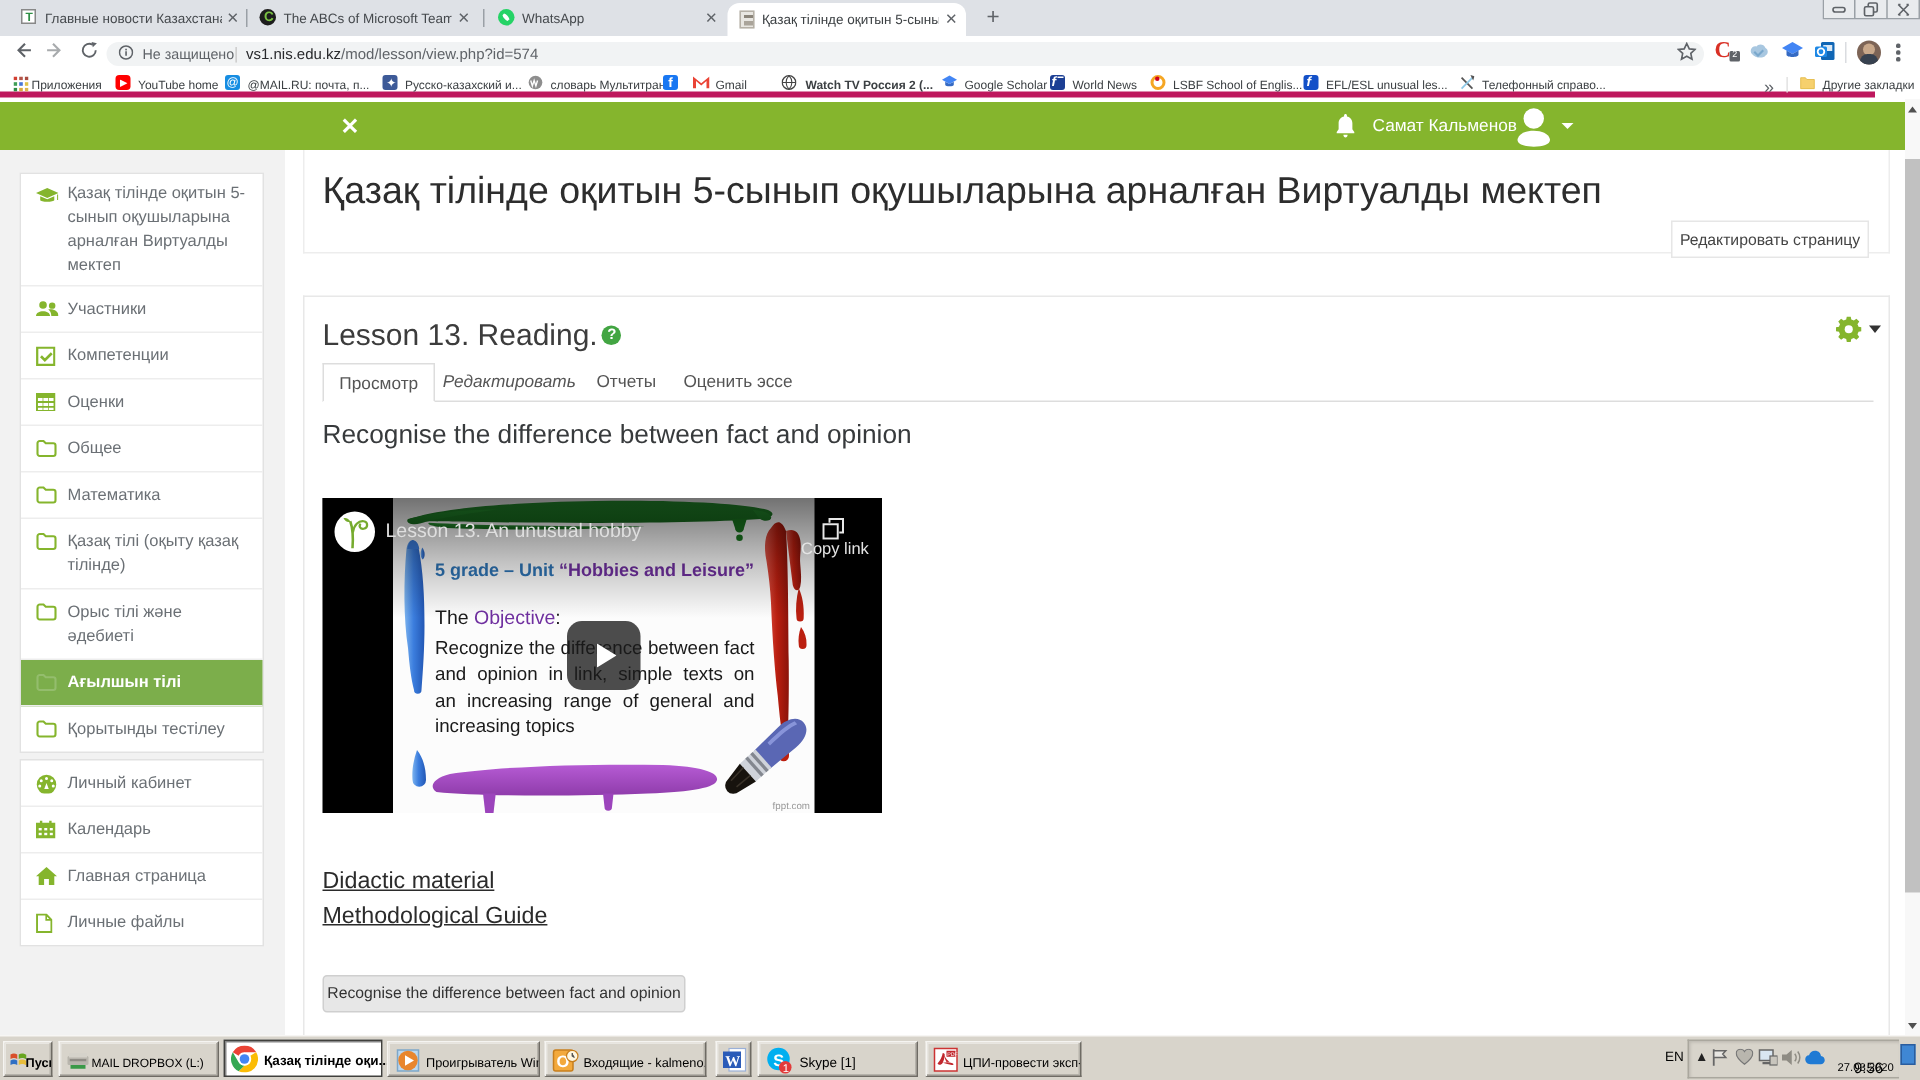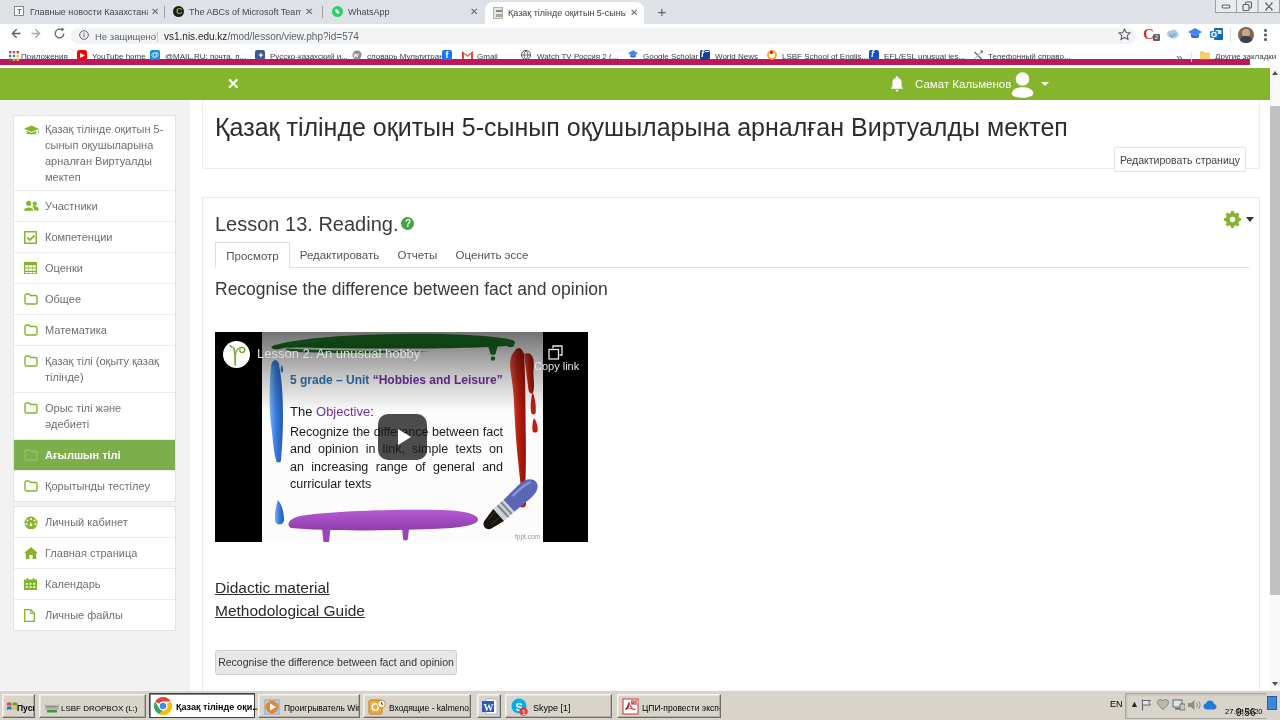--- a/index.html
+++ b/index.html
@@ -12,21 +12,21 @@
 .tab { position:absolute; top:0; height:24px; font-size:9px; color:#45494d; }
 .tabsep { position:absolute; top:6px; width:1px; height:12px; background:#9aa0a6; }
 #activetab { position:absolute; left:485px; top:2px; width:159px; height:22px; background:#fff; border-radius:8px 8px 0 0; font-size:9px; color:#3c4043; }
 .tclose { position:absolute; color:#5f6368; font-size:10px; top:6px; }
 
 
 #toolbar { position:absolute; left:0; top:24px; width:1280px; height:22px; background:#fff; }
 #urlpill { position:absolute; left:71px; top:4px; width:1065px; height:16px; background:#f1f3f4; border-radius:8px; }
 
 
-#bookmarksbar { position:absolute; left:0; top:46px; width:1250px; height:19px; background:#fff; border-bottom:6px solid #be185d; font-size:8px; color:#3c4043; }
+#bookmarksbar { position:absolute; left:0; top:46px; width:1250px; height:19px; background:#fff; border-bottom:4px solid #be185d; font-size:8px; color:#3c4043; }
 .bi { position:absolute; top:4px; width:10px; height:10px; }
 .bt { position:absolute; top:6px; white-space:nowrap; }
 
 
 #viewport { position:absolute; left:0; top:66px; width:1280px; height:624px; background:#fff; }
 #navbar { position:absolute; left:0; top:2px; width:1270px; height:32px; background:#85b52d; }
 #sidebarbg { position:absolute; left:0; top:34px; width:190px; height:590px; background:#f2f2f2; }
 .scard { position:absolute; left:13px; width:163px; background:#fff; border:1px solid #e2e2e2; }
 .sitem { position:relative; border-bottom:1px solid #ededed; padding:7px 6px 7px 31px; font-size:11px; color:#6b7075; line-height:16px; min-height:30px; white-space:nowrap; }
 .sitem:last-child { border-bottom:none; }
@@ -176,21 +176,21 @@
   <span class="bt" style="left:367px;">словарь Мультитран</span>
   <span class="bi" style="left:442px;background:#1877f2;border-radius:2px;color:#fff;font-size:9px;text-align:center;line-height:10px;font-weight:bold;">f</span>
   <span class="bi" style="left:462px;"><svg width="11" height="9" viewBox="0 0 11 9">
         <path fill="#ea4335" d="M0 9 L0 1 L5.5 5.5 L11 1 L11 9 L9 9 L9 4 L5.5 7 L2 4 L2 9 Z"></path>
       </svg></span>
   <span class="bt" style="left:477px;">Gmail</span>
   <svg class="bi" style="left:521px;" width="11" height="11" viewBox="0 0 11 11">
       <circle cx="5.5" cy="5.5" r="5" fill="#fff" stroke="#444" stroke-width="1"></circle>
       <path fill="none" stroke="#444" stroke-width=".8" d="M.5 5.5 h10 M5.5 .5 a7 7 0 0 1 0 10 M5.5 .5 a7 7 0 0 0 0 10"></path>
     </svg>
-  <span class="bt" style="left:537px;">Watch TV Россия 2 (...</span>
+  <span class="bt" style="left:537px;font-weight:bold;">Watch TV Россия 2 (...</span>
   <svg class="bi" style="left:628px;" width="12" height="11" viewBox="0 0 14 13">
       <path fill="#4285f4" d="M7 0 L14 4 L7 8 L0 4 Z"></path>
       <path fill="#356ac3" d="M3 5.7 L3 8.5 C3 10.5 11 10.5 11 8.5 L11 5.7 L7 8 Z"></path>
     </svg>
   <span class="bt" style="left:643px;">Google Scholar</span>
   <span class="bi" style="left:700px;background:#1c3f94;border-radius:2px;">
       <span class="abs" style="left:1px;top:-1px;color:#fff;font-size:9px;font-style:italic;font-weight:bold;">f</span>
       <span class="abs" style="left:5px;top:1px;width:4px;height:1px;background:#fff;"></span>
     </span>
   <span class="bt" style="left:715px;">World News</span>
@@ -264,57 +264,57 @@
         </svg>Ағылшын тілі</div>
     <div class="sitem"><svg width="14" height="12" viewBox="0 0 14 12">
           <path fill="none" stroke="#85b52d" stroke-width="1.4" d="M1 2.5 C1 1.7 1.7 1 2.5 1 L5 1 L6.5 2.5 L11.5 2.5 C12.3 2.5 13 3.2 13 4 L13 9.5 C13 10.3 12.3 11 11.5 11 L2.5 11 C1.7 11 1 10.3 1 9.5 Z"></path>
         </svg>Қорытынды тестілеу</div>
   </div>
 
   <div class="scard" style="top:440px;">
     <div class="sitem"><svg width="14" height="13" viewBox="0 0 14 13">
           <path fill="#85b52d" d="M7 .5 A6.5 6.5 0 0 0 .5 7 A6.5 6.5 0 0 0 13.5 7 A6.5 6.5 0 0 0 7 .5 Z M7 2 A1 1 0 1 1 7 4 A1 1 0 1 1 7 2 Z M3.5 3.5 A1 1 0 1 1 3.5 5.5 A1 1 0 1 1 3.5 3.5 Z M10.5 3.5 A1 1 0 1 1 10.5 5.5 A1 1 0 1 1 10.5 3.5 Z M2.5 7 A1 1 0 1 1 2.5 9 A1 1 0 1 1 2.5 7 Z M11.5 7 A1 1 0 1 1 11.5 9 A1 1 0 1 1 11.5 7 Z M7 6 L8.5 10 L5.5 10 Z"></path>
         </svg>Личный кабинет</div>
-    <div class="sitem"><svg width="14" height="12" viewBox="0 0 14 12">
-          <path fill="#85b52d" d="M7 0 L14 6.2 L12.2 6.2 L12.2 12 L8.6 12 L8.6 8 L5.4 8 L5.4 12 L1.8 12 L1.8 6.2 L0 6.2 Z"></path>
-        </svg>Главная страница</div>
     <div class="sitem"><svg width="13" height="12" viewBox="0 0 13 12">
           <path fill="#85b52d" d="M0 1.5 h13 v10.5 h-13 z"></path>
           <rect x="2.6" y="0" width="1.6" height="3" fill="#85b52d"></rect>
           <rect x="8.8" y="0" width="1.6" height="3" fill="#85b52d"></rect>
           <g fill="#fff">
             <rect x="1.8" y="5" width="2" height="1.6"></rect>
             <rect x="5.5" y="5" width="2" height="1.6"></rect>
             <rect x="9.2" y="5" width="2" height="1.6"></rect>
             <rect x="1.8" y="8.2" width="2" height="1.6"></rect>
             <rect x="5.5" y="8.2" width="2" height="1.6"></rect>
             <rect x="9.2" y="8.2" width="2" height="1.6"></rect>
           </g>
         </svg>Календарь</div>
+    <div class="sitem"><svg width="14" height="12" viewBox="0 0 14 12">
+          <path fill="#85b52d" d="M7 0 L14 6.2 L12.2 6.2 L12.2 12 L8.6 12 L8.6 8 L5.4 8 L5.4 12 L1.8 12 L1.8 6.2 L0 6.2 Z"></path>
+        </svg>Главная страница</div>
     <div class="sitem"><svg width="11" height="13" viewBox="0 0 11 13">
           <path fill="none" stroke="#85b52d" stroke-width="1.3" d="M.7 .7 L6.8 .7 L10.3 4.2 L10.3 12.3 L.7 12.3 Z"></path>
           <path fill="none" stroke="#85b52d" stroke-width="1.1" d="M6.8 .7 L6.8 4.2 L10.3 4.2"></path>
         </svg>Личные файлы</div>
   </div>
 
 
   <div id="main">
     <div id="pghead">
       <div id="pgtitle">Қазақ тілінде оқитын 5-сынып оқушыларына арналған Виртуалды мектеп</div>
       <div id="editbtn">Редактировать страницу</div>
     </div>
     <div id="lessoncard">
       <div id="lessonh">Lesson 13. Reading.<span style="display:inline-block;width:13px;height:13px;border-radius:50%;background:#42a542;color:#fff;font-size:10px;line-height:13px;text-align:center;vertical-align:4px;margin-left:3px;font-weight:bold;">?</span></div>
       <svg style="position:absolute;left:1021px;top:13px;" width="17" height="17" viewBox="0 0 17 17">
           <path fill="#85b52d" d="M7.2 0 L9.8 0 L10.2 2 A6.6 6.6 0 0 1 11.9 2.7 L13.6 1.5 L15.5 3.4 L14.3 5.1 A6.6 6.6 0 0 1 15 6.8 L17 7.2 L17 9.8 L15 10.2 A6.6 6.6 0 0 1 14.3 11.9 L15.5 13.6 L13.6 15.5 L11.9 14.3 A6.6 6.6 0 0 1 10.2 15 L9.8 17 L7.2 17 L6.8 15 A6.6 6.6 0 0 1 5.1 14.3 L3.4 15.5 L1.5 13.6 L2.7 11.9 A6.6 6.6 0 0 1 2 10.2 L0 9.8 L0 7.2 L2 6.8 A6.6 6.6 0 0 1 2.7 5.1 L1.5 3.4 L3.4 1.5 L5.1 2.7 A6.6 6.6 0 0 1 6.8 2 Z"></path>
           <circle cx="8.5" cy="8.5" r="2.7" fill="#fff"></circle>
         </svg>
       <span style="position:absolute;left:1043px;top:19px;width:0;height:0;border-left:4px solid transparent;border-right:4px solid transparent;border-top:5px solid #333;"></span>
       <div class="mtab active" style="left:12px;width:75px;">Просмотр</div>
-      <div class="mtab" style="left:87px;width:99px;">Редактировать</div>
+      <div class="mtab" style="left:87px;width:99px;font-style:italic;">Редактировать</div>
       <div class="mtab" style="left:186px;width:57px;">Отчеты</div>
       <div class="mtab" style="left:243px;width:92px;">Оценить эссе</div>
       <div id="tabline"></div>
       <div style="position:absolute;left:12px;top:81px;font-size:17.5px;color:#373a3c;">Recognise the difference between fact and opinion</div>
 
       <div id="video" style="position:absolute;left:12px;top:134px;width:373px;height:210px;background:#000;">
 
         <div style="position:absolute;left:47px;top:0;width:281px;height:210px;background:#fcfcfc;overflow:hidden;">
           <svg width="281" height="210" viewBox="0 0 281 210" style="position:absolute;left:0;top:0;">
             <defs>
@@ -370,33 +370,33 @@
               <path d="M243 178 l1 12 M250 178 l-0.5 12" stroke="#3a332a" stroke-width="1" fill="none"></path>
             </g>
             <text x="278" y="207" font-size="6.5" fill="#999" text-anchor="end" font-family="Liberation Sans">fppt.com</text>
           </svg>
           <div style="position:absolute;left:28px;top:41px;font-size:12px;font-weight:bold;color:#2e74b5;white-space:nowrap;">5 grade – Unit <span style="color:#7030a0;">“Hobbies and Leisure”</span></div>
           <div style="position:absolute;left:28px;top:72px;font-size:13px;color:#1a1a1a;white-space:nowrap;">The <span style="color:#7030a0;">Objective</span>:</div>
           <div style="position:absolute;left:28px;top:92px;width:213px;font-size:12.5px;line-height:17.3px;color:#1a1a1a;">
             <div style="text-align:justify;text-align-last:justify;">Recognize the difference between fact</div>
             <div style="text-align:justify;text-align-last:justify;">and opinion in link, simple texts on</div>
             <div style="text-align:justify;text-align-last:justify;">an increasing range of general and</div>
-            <div>curricular texts</div>
+            <div>increasing topics</div>
           </div>
         </div>
 
         <div style="position:absolute;left:0;top:0;width:373px;height:80px;background:linear-gradient(rgba(0,0,0,.55),rgba(0,0,0,.22) 55%,transparent);"></div>
 
         <div style="position:absolute;left:8px;top:9px;width:27px;height:27px;border-radius:50%;background:#fff;"></div>
         <svg style="position:absolute;left:13px;top:12px;" width="18" height="22" viewBox="0 0 18 22">
             <path fill="none" stroke="#76ab2e" stroke-width="1.7" d="M7 21.5 C7.5 15 7.5 9 5.5 3.5"></path>
             <path fill="none" stroke="#76ab2e" stroke-width="1.5" d="M7.2 11 C8 6 11 3 14.5 3.5 C17.5 4 17.5 8 14.5 8.5 C12 8.8 11 6.5 12.5 5.2"></path>
             <path fill="#76ab2e" d="M5.5 3.5 C4 1.5 2.5 1 1 1.5 C2 3.5 3.5 4.3 5.5 3.8 Z"></path>
           </svg>
-        <div style="position:absolute;left:42px;top:14px;font-size:13px;color:#dedede;">Lesson 2. An unusual hobby</div>
+        <div style="position:absolute;left:42px;top:14px;font-size:13px;color:#dedede;">Lesson 13. An unusual hobby</div>
 
         <svg style="position:absolute;left:333px;top:13px;" width="15" height="15" viewBox="0 0 15 15">
             <path fill="none" stroke="#e8e8e8" stroke-width="1.3" d="M5 3.5 L5 1 L14 1 L14 10 L11.5 10"></path>
             <rect x="1" y="4.5" width="9.5" height="9.5" fill="none" stroke="#e8e8e8" stroke-width="1.3"></rect>
           </svg>
         <div style="position:absolute;left:319px;top:28px;font-size:11px;color:#e4e4e4;">Copy link</div>
 
         <div style="position:absolute;left:163px;top:82px;width:49px;height:46px;background:rgba(25,25,25,.78);border-radius:10px;"></div>
         <svg style="position:absolute;left:183px;top:97px;" width="13" height="16" viewBox="0 0 13 16">
             <path fill="#fff" d="M0 0 L13 8 L0 16 Z"></path>
@@ -429,21 +429,21 @@
     <span class="abs" style="left:14px;top:8px;font-weight:bold;font-size:8.5px;">Пуск</span>
   </div>
 
   <div class="abs tbtn" style="left:39px;top:3px;width:107px;height:24px;">
     <svg class="abs" style="left:4px;top:5px;" width="16" height="14" viewBox="0 0 16 14">
         <rect x="1" y="4" width="14" height="6" rx="1" fill="#b8b5ad"></rect>
         <rect x="2" y="2" width="12" height="3" fill="#d5d2ca"></rect>
         <rect x="3" y="10" width="10" height="2.5" fill="#3a9948"></rect>
         <rect x="2.5" y="6" width="11" height="1.5" fill="#8e8b84"></rect>
       </svg>
-    <span class="abs" style="left:21px;top:8.5px;font-size:8px;">LSBF DROPBOX (L:)</span>
+    <span class="abs" style="left:21px;top:8.5px;font-size:8px;">MAIL DROPBOX (L:)</span>
   </div>
 
   <div class="abs" style="left:149px;top:2px;width:106px;height:25px;background:#fff;border:1px solid #40403d;box-shadow:inset 1px 1px 0 #888;">
     <svg class="abs" style="left:4px;top:3px;" width="18" height="18" viewBox="0 0 18 18">
       <circle cx="9" cy="9" r="9" fill="#fff"></circle>
       <path fill="#ea4335" d="M9 0 A9 9 0 0 1 16.8 4.5 L9 4.5 A4.5 4.5 0 0 0 5.1 6.8 L1.2 4.5 A9 9 0 0 1 9 0 Z"></path>
       <path fill="#34a853" d="M1.2 4.5 L5.1 11.2 A4.5 4.5 0 0 0 9 13.5 L5.2 17.2 A9 9 0 0 1 1.2 4.5 Z"></path>
       <path fill="#fbbc05" d="M16.8 4.5 A9 9 0 0 1 5.2 17.2 L9 13.5 A4.5 4.5 0 0 0 12.9 6.8 Z"></path>
       <circle cx="9" cy="9" r="4.2" fill="#fff"></circle>
       <circle cx="9" cy="9" r="3.2" fill="#4285f4"></circle>

